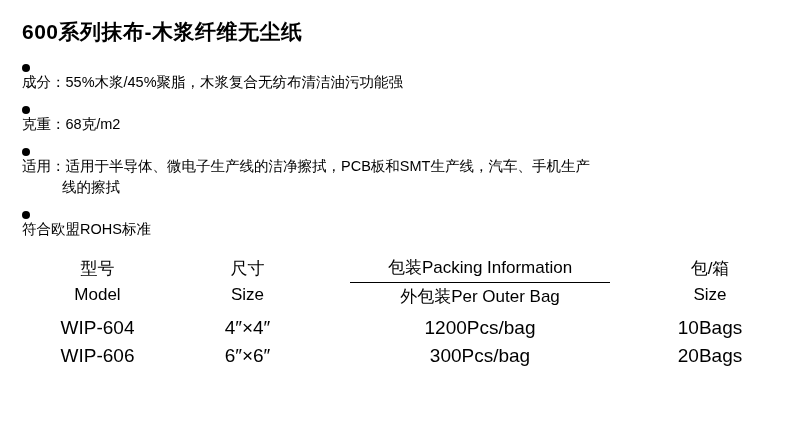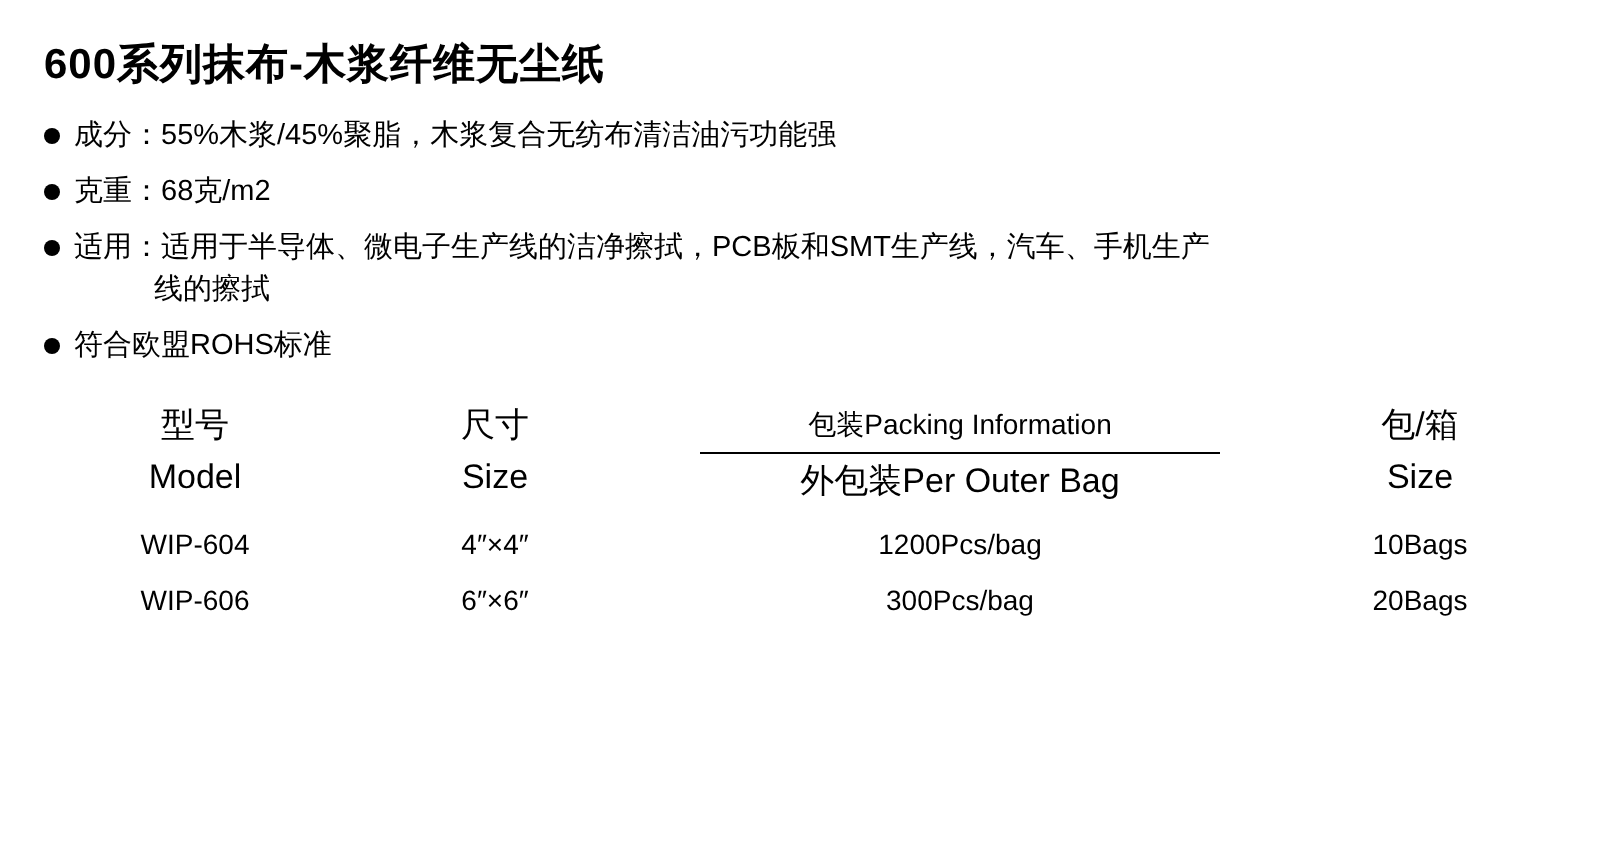--- a/index.html
+++ b/index.html
@@ -30,20 +30,21 @@
   }
   .bullets {
     margin: 0 0 10px 2px;
   }
   .bullet-row {
     display: flex;
     align-items: flex-start;
     font-size: 14.5px;
     line-height: 21px;
     margin-bottom: 7px;
+    flex-direction: column;
   }
   .bullet-dot {
     flex: 0 0 auto;
     width: 8px;
     height: 8px;
     border-radius: 50%;
     background: #000;
     margin: 6px 7px 0 0;
   }
   .bullet-text {
@@ -79,35 +80,35 @@
     font-weight: normal;
     padding: 4px 0;
     line-height: 26px;
   }
   .head-cell .cn { display: block; }
   .head-cell .en { display: block; }
   .pack-group {
     padding: 0;
   }
   .pack-title {
-    font-size: 14px;
+    font-size: 17px;
     line-height: 28px;
     padding-top: 4px;
     border-bottom: 1px solid #000;
     display: block;
     margin: 0 30px;
   }
   .pack-sub {
     font-size: 17px;
     line-height: 28px;
     display: block;
     padding-bottom: 3px;
   }
   td.data {
-    font-size: 14px;
+    font-size: 19px;
     padding: 9px 0;
     height: 28px;
   }
   .col-model { width: 155px; }
   .col-size { width: 145px; }
   .col-pack { width: 320px; }
   .col-box { width: 140px; }
 </style>
 </head>
 <body>

